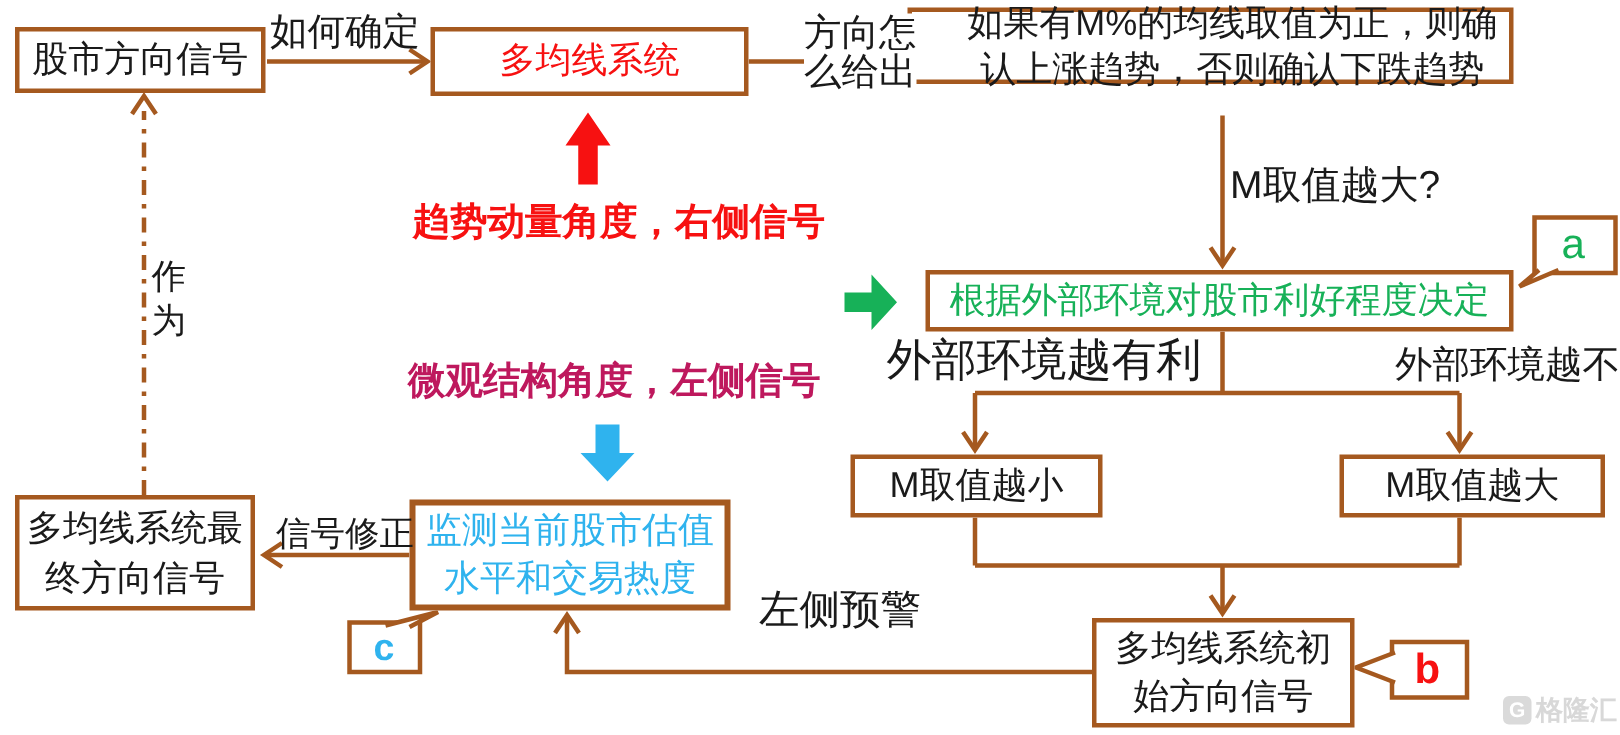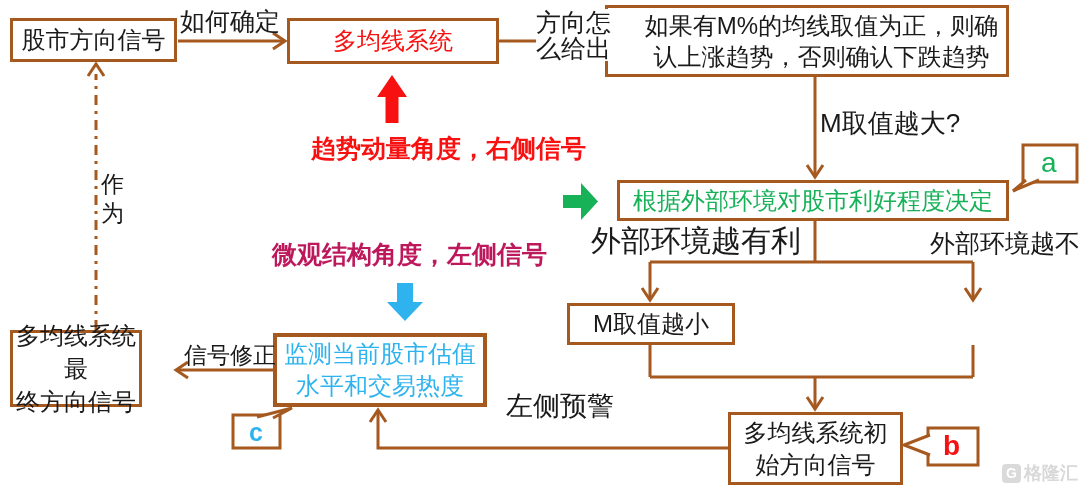--- a/index.html
+++ b/index.html
@@ -50,40 +50,43 @@
   </svg>
 
   <div class="box" style="left:10px;top:18px;width:167px;height:44px;">
       <span>股市方向信号</span>
     </div>
 
   <div class="box" style="left:287px;top:18px;width:212px;height:46px;color:#F71111;">
       <span>多均线系统</span>
     </div>
 
-  <div class="box" style="left:605px;top:5px;width:404px;height:72px;line-height:31px;padding-left:29px;">
+  <div class="box" style="left:605px;top:5px;width:404px;height:51px;line-height:31px;padding-left:29px;">
     <span>如果有M%的均线取值为正，则确</span>
     <span>认上涨趋势，否则确认下跌趋势</span>
   </div>
 
   <div class="box" style="left:617px;top:180px;width:392px;height:41px;color:#17B158;justify-content:center;">
       <span>根据外部环境对股市利好程度决定</span>
     </div>
 
   <div class="box" style="left:567px;top:303px;width:168px;height:42px;">
       <span>M取值越小</span>
     </div>
 
+  <div class="box" style="left:893px;top:303px;width:177px;height:42px;">
+      <span>M取值越大</span>
+    </div>
 
   <div class="box" style="left:273px;top:333px;width:214px;height:74px;border-width:4px;color:#2FB3EE;line-height:32px;">
     <span>监测当前股市估值</span>
     <span>水平和交易热度</span>
   </div>
 
-  <div class="box" style="left:10px;top:330px;width:132px;height:77px;line-height:33px;">
+  <div class="box" style="left:10px;top:330px;width:160px;height:77px;line-height:33px;">
     <span>多均线系统最</span>
     <span>终方向信号</span>
   </div>
 
   <div class="box" style="left:728px;top:412px;width:175px;height:73px;line-height:32px;justify-content:center;">
     <span>多均线系统初</span>
     <span>始方向信号</span>
   </div>
 
   <div class="lbl" style="left:180px;top:8px;font-size:25px;">如何确定</div>
@@ -101,21 +104,21 @@
 
   <div class="lbl" style="left:184px;top:342px;font-size:23px;">信号修正</div>
 
   <div class="lbl" style="left:506px;top:393px;font-size:27px;">左侧预警</div>
 
   <div class="lbl" style="left:101px;top:170px;line-height:29px;font-size:23px;">
     <div>作</div>
     <div>为</div>
   </div>
 
-  <div class="angle" style="left:275px;top:134px;color:#F71111;margin-left:36px;">趋势动量角度，右侧信号</div>
+  <div class="angle" style="left:275px;top:134px;color:#F71111;">趋势动量角度，右侧信号</div>
 
 
   <div class="angle" style="left:272px;top:240px;color:#be185d;">微观结构角度，左侧信号</div>
 
   <div class="callout-letter" style="left:1041px;top:147px;color:#17B158;font-size:28px;">a</div>
   <div class="callout-letter" style="left:943px;top:430px;color:#F71111;font-size:28px;font-weight:600;">b</div>
   <div class="callout-letter" style="left:249px;top:418px;color:#2FB3EE;font-size:25px;font-weight:600;">c</div>
 
   <div style="position:absolute;right:2px;bottom:5px;display:flex;align-items:center;gap:3px;color:#d8d8d8;font-size:18px;font-weight:600;">
     <span style="display:inline-flex;align-items:center;justify-content:center;width:19px;height:19px;background:#dadada;color:#fff;border-radius:4px;font-size:14px;font-weight:bold;">G</span>

